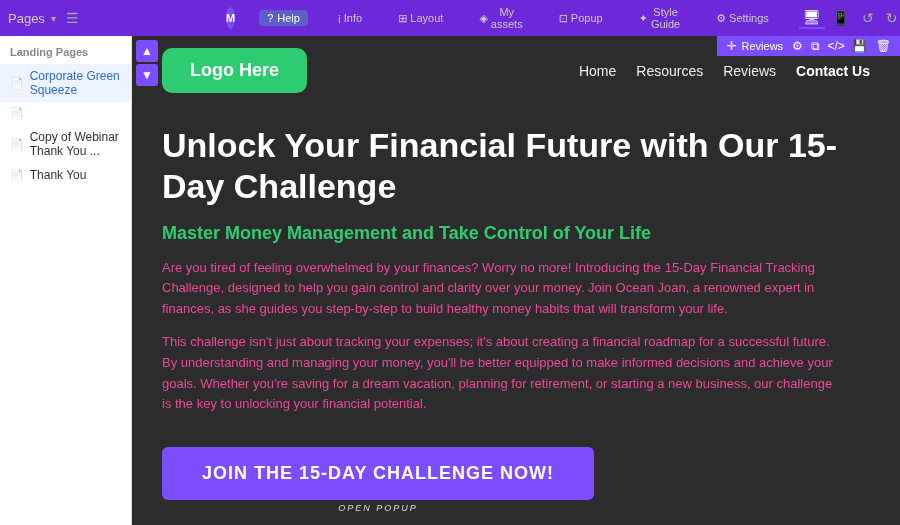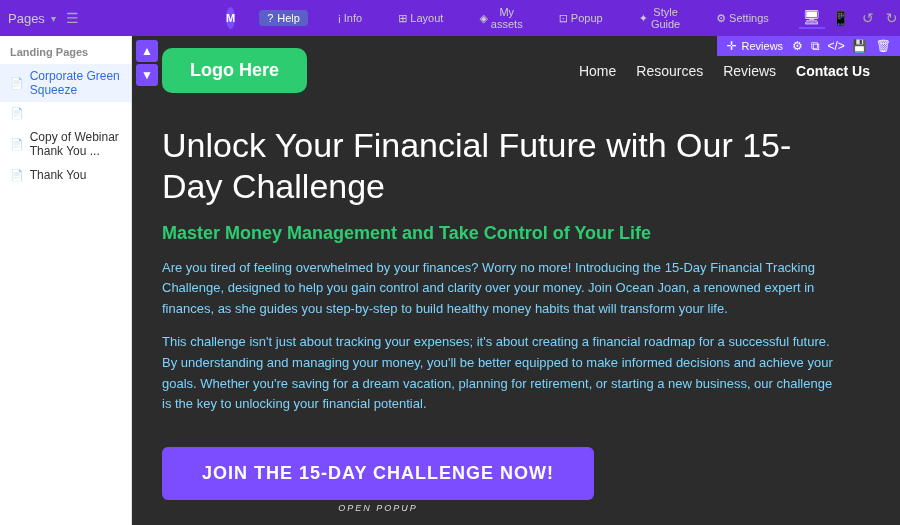--- a/index.html
+++ b/index.html
@@ -243,35 +243,35 @@
       text-decoration: none;
     }
     .nav-link.active { color: #fff; font-weight: 600; }
 
     
     .preview-content {
       padding: 20px 30px 20px 30px;
     }
     .main-heading {
       font-size: 34px;
-      font-weight: 400;
+      font-weight: 700;
       color: #fff;
       line-height: 1.2;
       margin-bottom: 16px;
       max-width: 680px;
     }
     .sub-heading {
       font-size: 18px;
       font-weight: 700;
       color: #2ecc71;
       margin-bottom: 14px;
     }
     .body-text {
       font-size: 13px;
-      color: #7dd3fc;
+      color: #ec4899;
       line-height: 1.6;
       max-width: 680px;
       margin-bottom: 12px;
     }
     .cta-wrapper {
       margin-top: 20px;
       text-align: center;
       position: relative;
       display: inline-block;
     }

